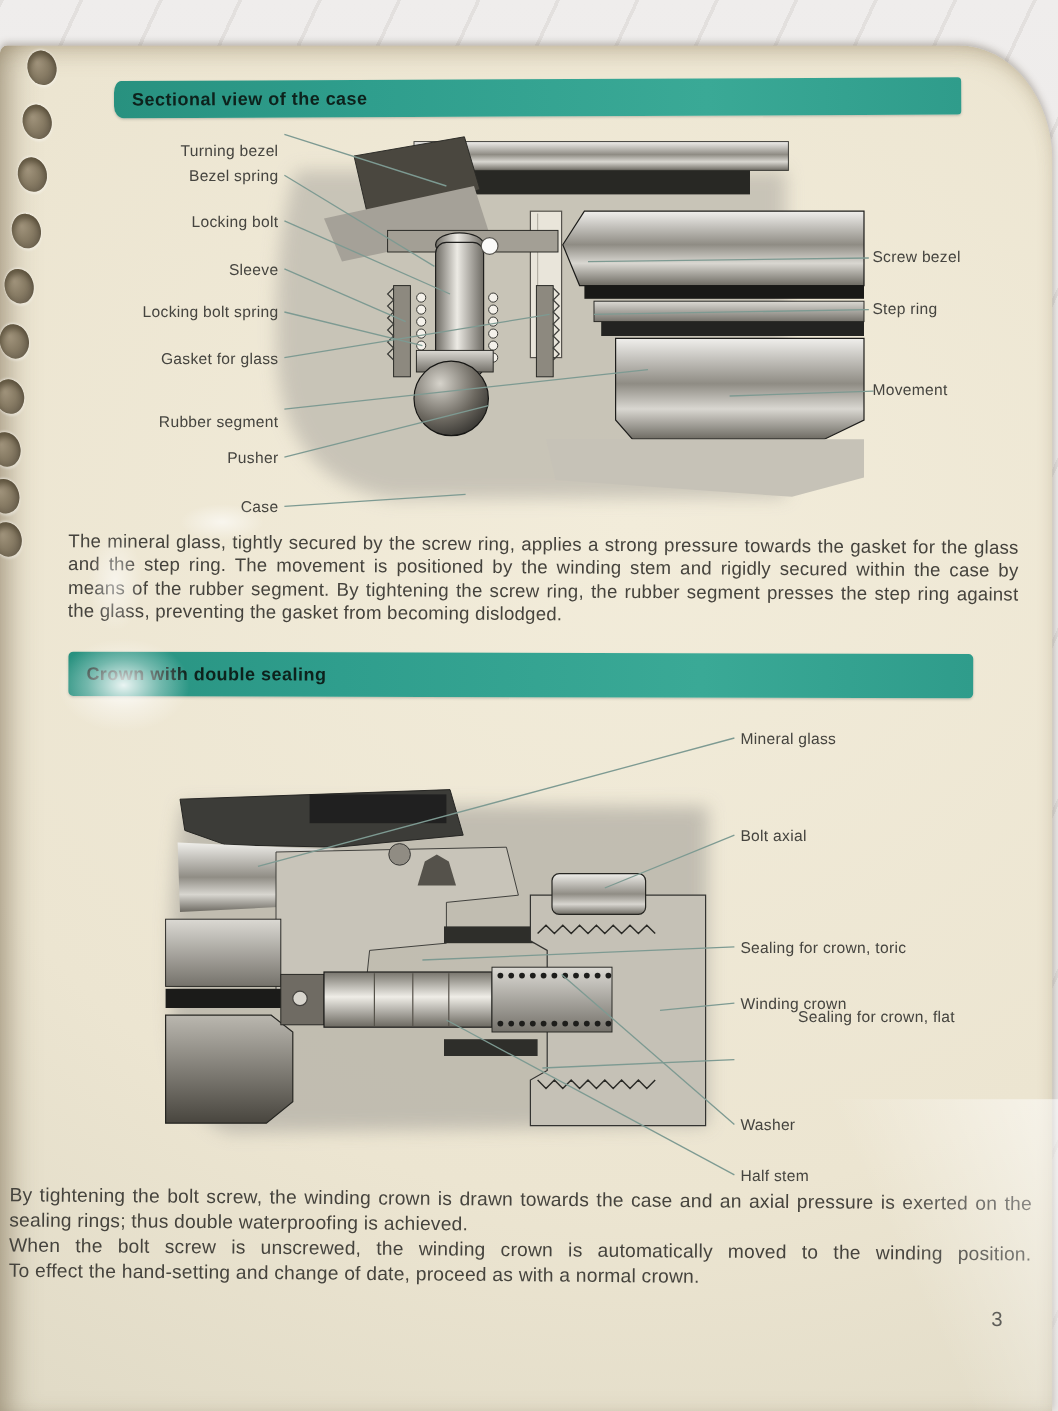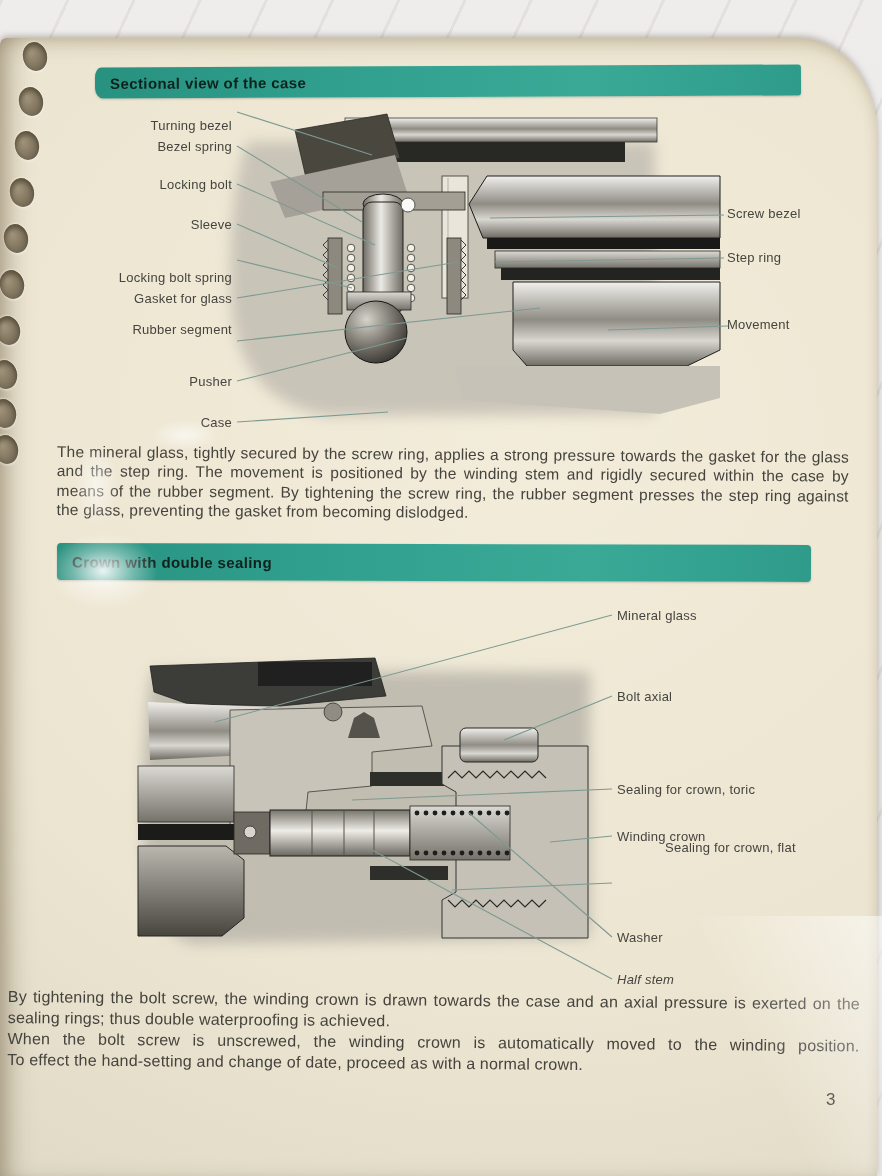--- a/index.html
+++ b/index.html
@@ -175,23 +175,23 @@
       <line x1="395" y1="118" x2="629" y2="115"></line>
       <line x1="400" y1="162" x2="629" y2="158"></line>
       <line x1="513" y1="230" x2="633" y2="226"></line>
     </g>
   </svg>
 
   <div class="dlabel l" style="top:118px;">Turning bezel</div>
   <div class="dlabel l" style="top:139px;">Bezel spring</div>
   <div class="dlabel l" style="top:177px;">Locking bolt</div>
   <div class="dlabel l" style="top:217px;">Sleeve</div>
-  <div class="dlabel l" style="top:270px;">Locking bolt spring</div>
+  <div class="dlabel l" style="top:252px;">Locking bolt spring</div>
   <div class="dlabel l" style="top:291px;">Gasket for glass</div>
-  <div class="dlabel l" style="top:322px;">Rubber segment</div>
+  <div class="dlabel l" style="top:344px;">Rubber segment</div>
   <div class="dlabel l" style="top:374px;">Pusher</div>
   <div class="dlabel l" style="top:415px;">Case</div>
   <div class="dlabel r1" style="top:206px;">Screw bezel</div>
   <div class="dlabel r1" style="top:250px;">Step ring</div>
   <div class="dlabel r1" style="top:317px;">Movement</div>
 
   <div class="para para1">The mineral glass, tightly secured by the screw ring, applies a strong pressure towards the gasket for the glass and the step ring. The movement is positioned by the winding stem and rigidly secured within the case by means of the rubber segment. By tightening the screw ring, the rubber segment presses the step ring against the glass, preventing the gasket from becoming dislodged.</div>
   <div class="glare glare-para1"></div>
   <div class="glare glare-top"></div>
 
@@ -289,21 +289,21 @@
       <line x1="482" y1="379" x2="242" y2="250"></line>
     </g>
   </svg>
 
   <div class="dlabel r2" style="top:608px;">Mineral glass</div>
   <div class="dlabel r2" style="top:689px;">Bolt axial</div>
   <div class="dlabel r2" style="top:782px;">Sealing for crown, toric</div>
   <div class="dlabel r2" style="top:829px;">Winding crown</div>
   <div class="dlabel r2" style="top:840px;margin-left:48px;">Sealing for crown, flat</div>
   <div class="dlabel r2" style="top:930px;">Washer</div>
-  <div class="dlabel r2" style="top:972px;font-style:italic;">Half stem</div>
+  <div class="dlabel r2" style="top:972px;">Half stem</div>
 
   <div class="para para2">
     <div>By tightening the bolt screw, the winding crown is drawn towards the case and an axial pressure is exerted on the sealing rings; thus double waterproofing is achieved.</div>
     <div class="stretch">When the bolt screw is unscrewed, the winding crown is automatically moved to the winding position.</div>
     <div>To effect the hand-setting and change of date, proceed as with a normal crown.</div>
   </div>
 
   <div class="page-number">3</div>
 
   <div class="fold-highlight"></div>

